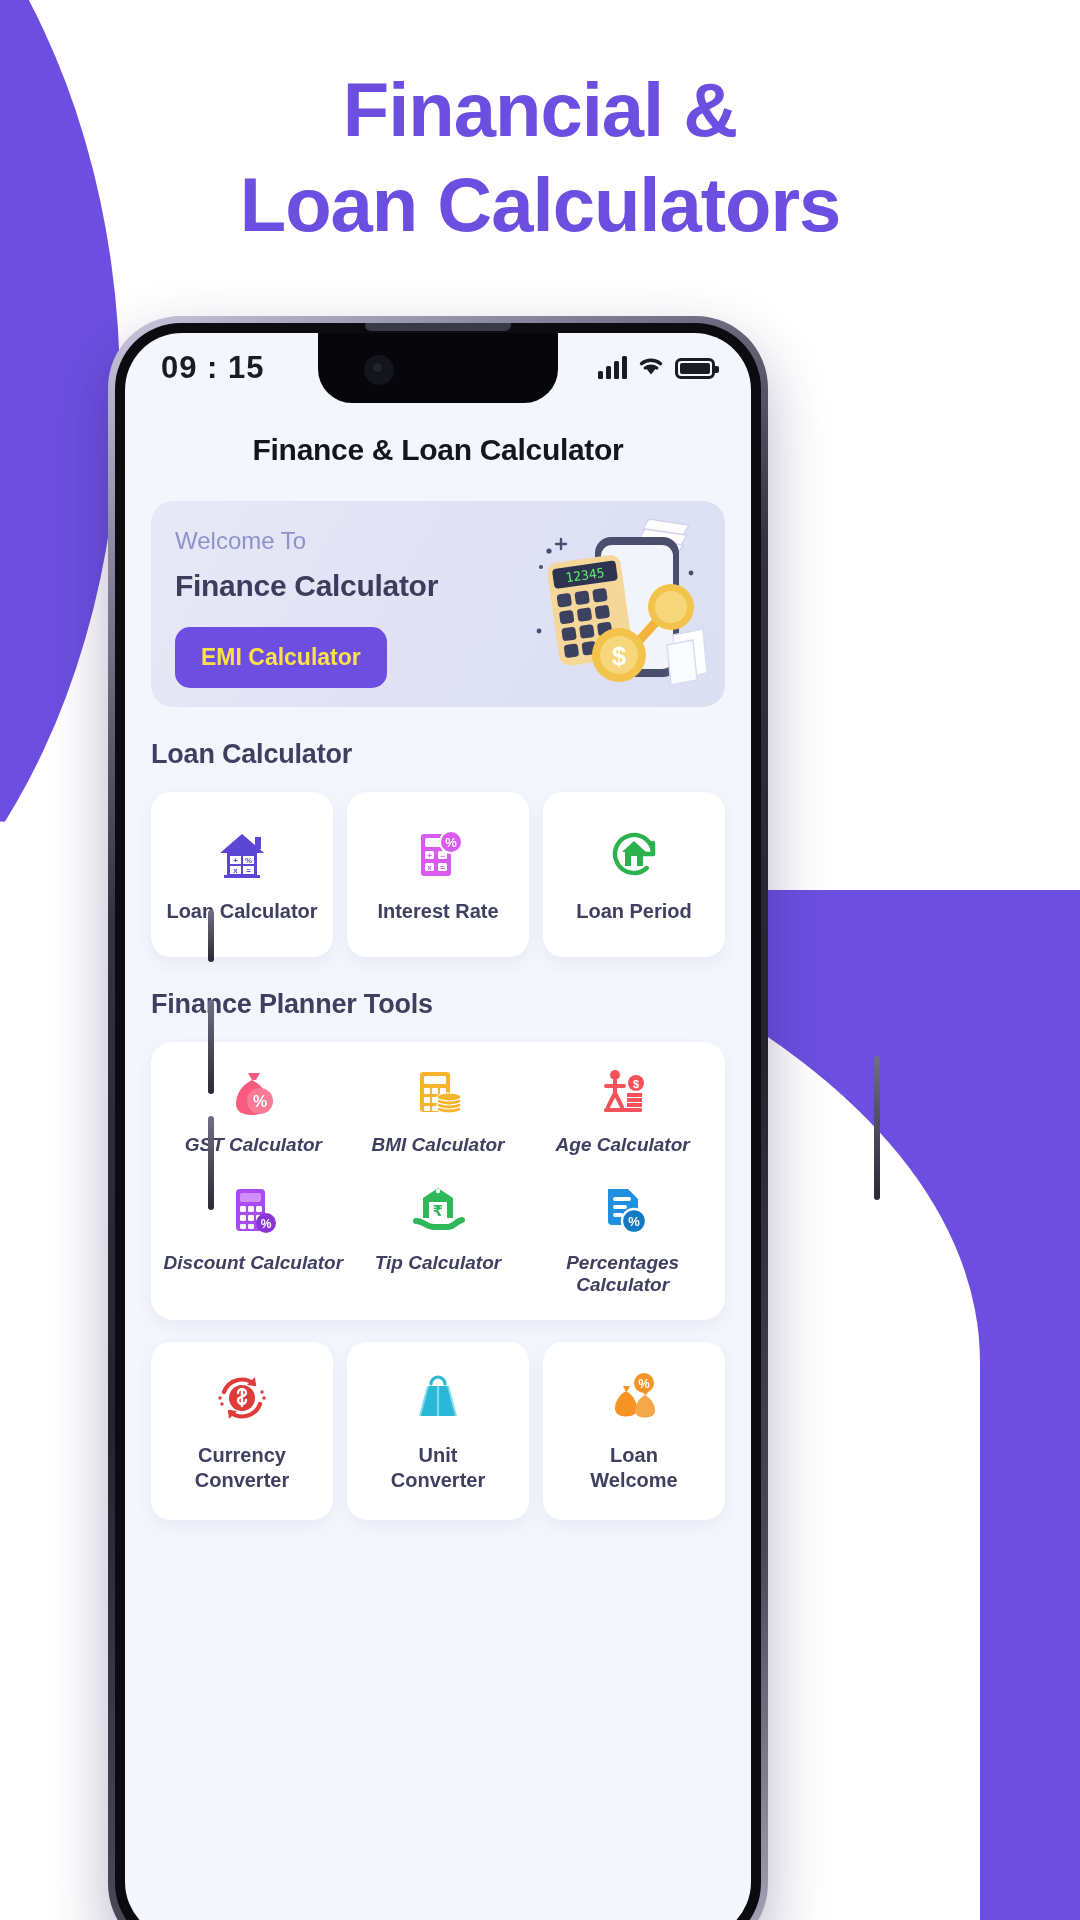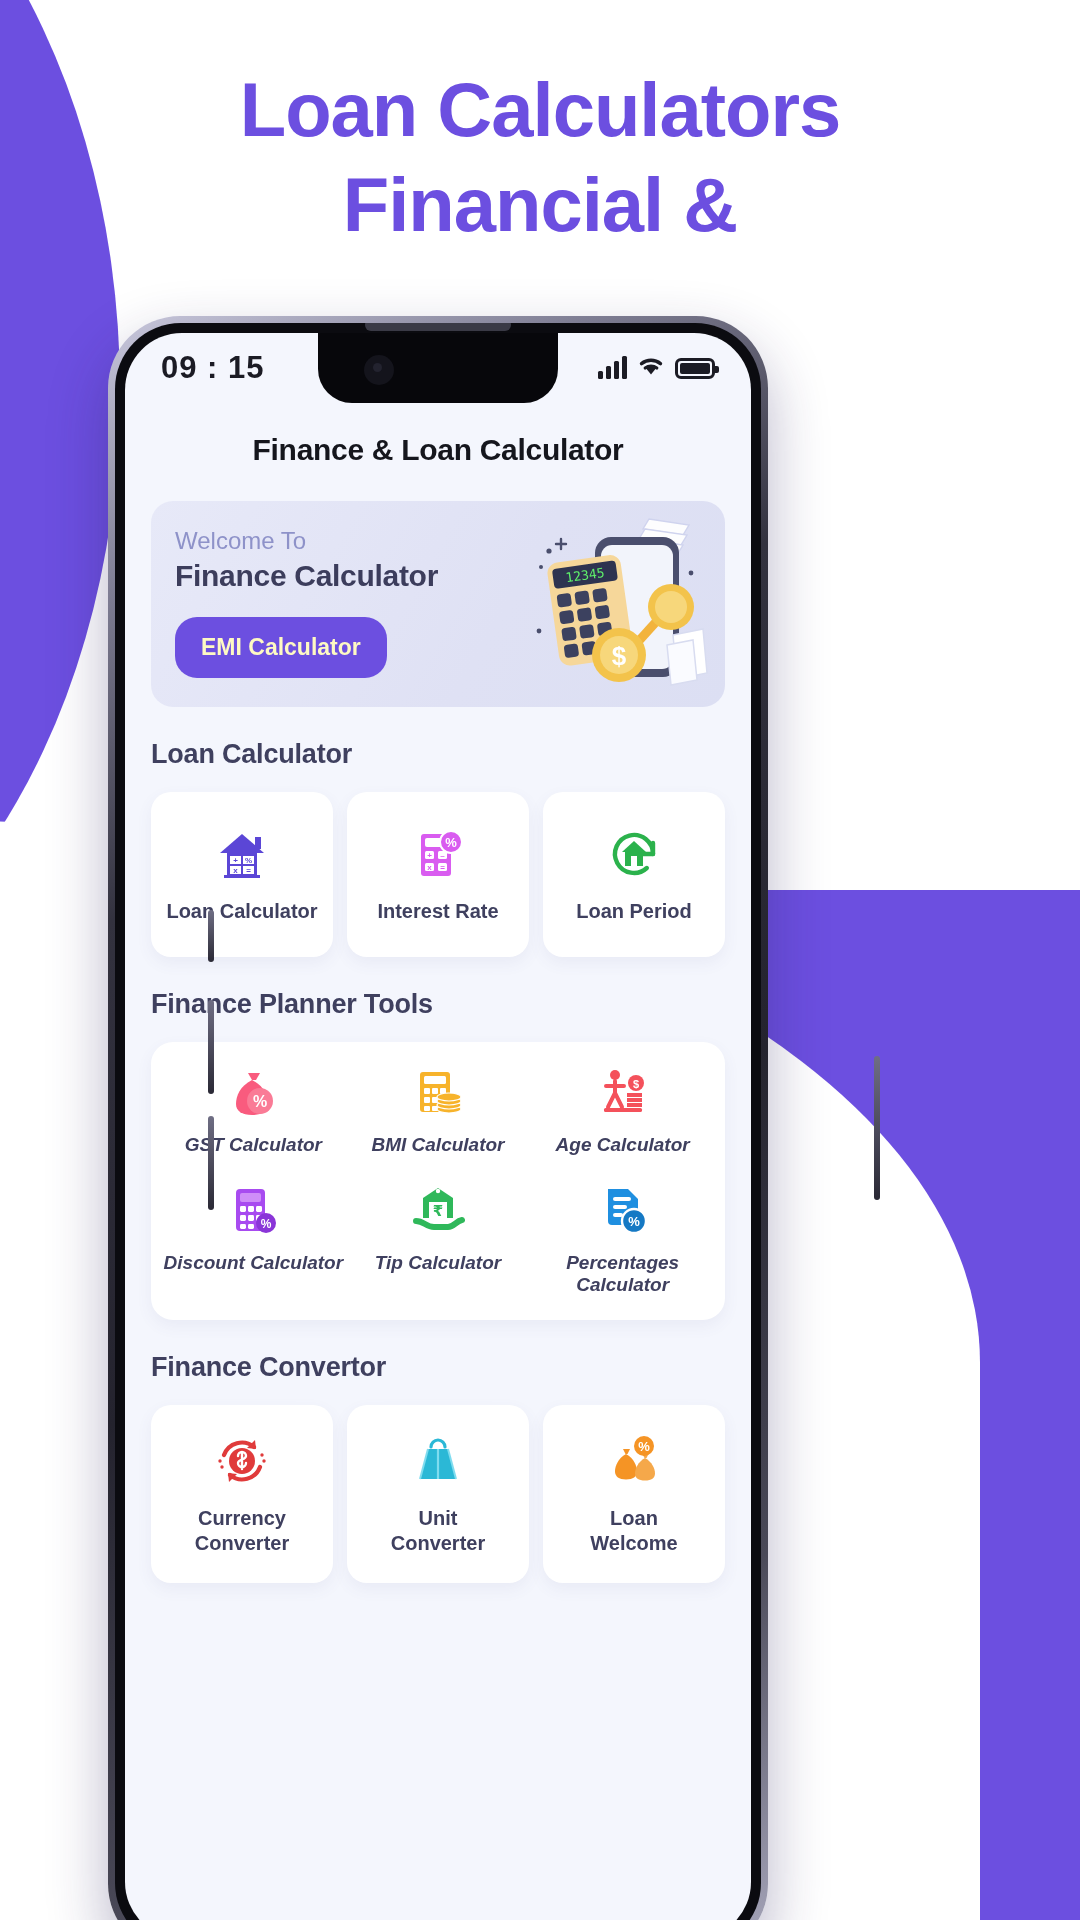--- a/index.html
+++ b/index.html
@@ -219,35 +219,35 @@
     background: linear-gradient(120deg,#e7e9f8 0%, #dfe1f4 60%, #dcdff3 100%);
     padding: 26px 24px;
     overflow: hidden;
   }
   .welcome-to {
     font-size: 24px;
     color: #8e92c9;
     font-weight: normal;
   }
   .welcome-title {
-    margin-top: 4px;
+    margin-top: 14px;
     font-size: 30px;
     font-weight: bold;
     color: #3c3d5c;
     letter-spacing: -0.3px;
   }
   .emi-btn {
     margin-top: 24px;
     display: inline-block;
     background: #6c4fe0;
-    color: #fef9c3;
+    color: #fde047;
     font-size: 23px;
     font-weight: bold;
     padding: 17px 26px;
-    border-radius: 22px;
+    border-radius: 15px;
     border: none;
     font-family: "Liberation Sans", sans-serif;
     cursor: pointer;
   }
   .welcome-art {
     position: absolute;
     right: 14px;
     top: 14px;
     width: 190px;
     height: 180px;
@@ -323,22 +323,22 @@
 </head>
 <body>
 
 <div id="page">
 
   <div class="bg-purple-left"></div>
   <div class="bg-purple-bottom"></div>
   <div class="bg-white-wedge"></div>
 
   <div class="headline">
+    <div>Financial &amp;</div>
     <div>Loan Calculators</div>
-    <div>Financial &amp;</div>
   </div>
 
   <div class="phone">
     <div class="btn-side btn-silent"></div>
     <div class="btn-side btn-volup"></div>
     <div class="btn-side btn-voldn"></div>
     <div class="btn-side btn-power"></div>
 
     <div class="phone-inner">
       <div class="earpiece"></div>
@@ -609,21 +609,20 @@
                     <circle cx="38" cy="38" r="12" fill="#1579c4" stroke="#ffffff" stroke-width="2.4"></circle>
                     <text x="38" y="43" font-family="'Liberation Sans',sans-serif" font-size="13" font-weight="bold" fill="#ffffff" text-anchor="middle">%</text>
                   </svg>
                 </span>
                 <span class="panel-label">Percentages Calculator</span>
               </div>
 
             </div>
           </div>
 
-          <div class="section-title">Finance Convertor</div>
           <div class="tile-row">
 
             <div class="tile two-line">
               <span class="glyph">
                 <svg width="56" height="56" viewBox="0 0 56 56">
                   <circle cx="28" cy="28" r="13" fill="#e03b3b"></circle>
                   <path d="M28 20 v16 M24 23 a4 4 0 0 1 8 0 c0 4 -8 3 -8 7 a4 4 0 0 0 8 0" stroke="#ffffff" stroke-width="2.4" fill="none" stroke-linecap="round"></path>
                   <path d="M10 22 a19 19 0 0 1 30 -8" stroke="#e03b3b" stroke-width="4.2" fill="none" stroke-linecap="round"></path>
                   <path d="M41 7 l1 9 -9 -1 Z" fill="#e03b3b"></path>
                   <path d="M46 34 a19 19 0 0 1 -30 8" stroke="#e03b3b" stroke-width="4.2" fill="none" stroke-linecap="round"></path>

